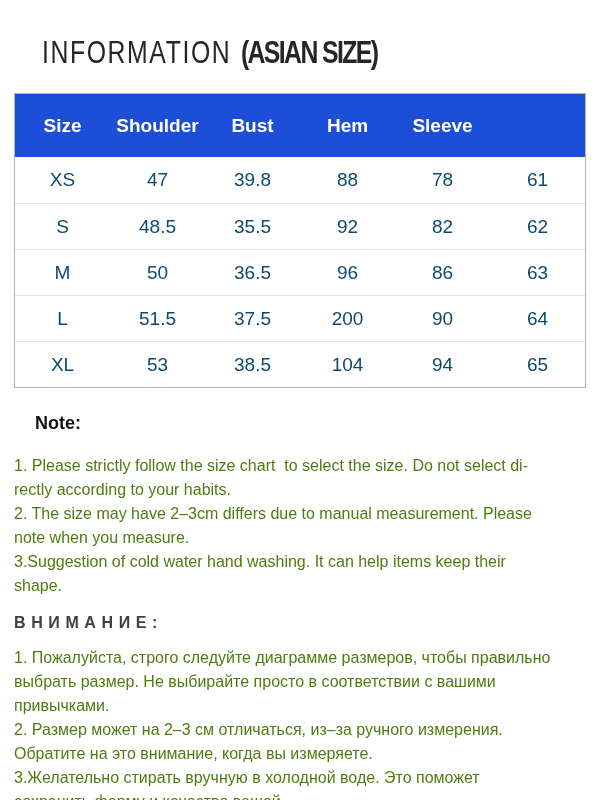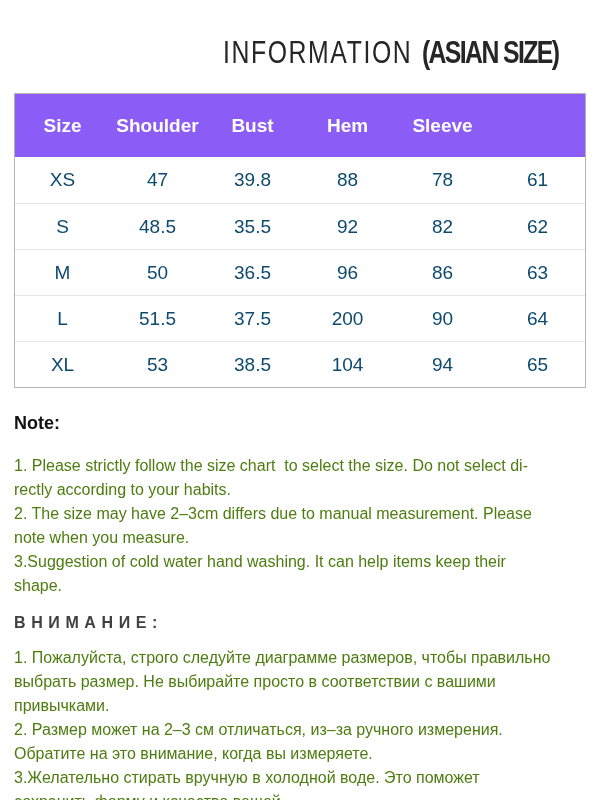--- a/index.html
+++ b/index.html
@@ -10,21 +10,21 @@
     color: #202020;
     overflow: hidden;
   }
   .page { width: 600px; height: 800px; background: #fff; }
 
   
   .title-wrap {
     padding-top: 43px;
     height: 63px;
     display: flex;
-    justify-content: flex-end;
+    justify-content: flex-start;
     align-items: center;
   }
   .title {
     display: inline-block;
     transform: scaleX(0.80);
     transform-origin: center center;
     white-space: nowrap;
     font-size: 31px;
     color: #262626;
   }
@@ -34,21 +34,21 @@
   
   .size-table {
     margin: 30px 14px 0 14px;
     border: 1px solid #b5b5b5;
     background: #fff;
   }
   .thead {
     display: grid;
     grid-template-columns: repeat(6, 1fr);
     height: 63px;
-    background: #8b5cf6;
+    background: #1d4ed8;
     color: #ffffff;
   }
   .th {
     display: flex; align-items: center; justify-content: center;
     text-align: center;
     font-size: 19px; font-weight: 700;
     padding: 0 2px;
   }
   .th.th-small { font-size: 15px; line-height: 17px; }
   .trow {
@@ -63,20 +63,21 @@
     font-size: 19px;
     color: #0c4a6e;
   }
 
   
   .note-en { margin: 25px 8px 0 14px; }
   .note-heading {
     font-size: 18px;
     font-weight: 700;
     color: #111111;
+    margin-left: 21px;
   }
   .note-body {
     margin-top: 20px;
     font-size: 16px;
     line-height: 24px;
     color: #4d7c0f;
     white-space: pre-wrap;
   }
   .note-ru { margin: 16px 8px 0 14px; }
   .ru-heading {

